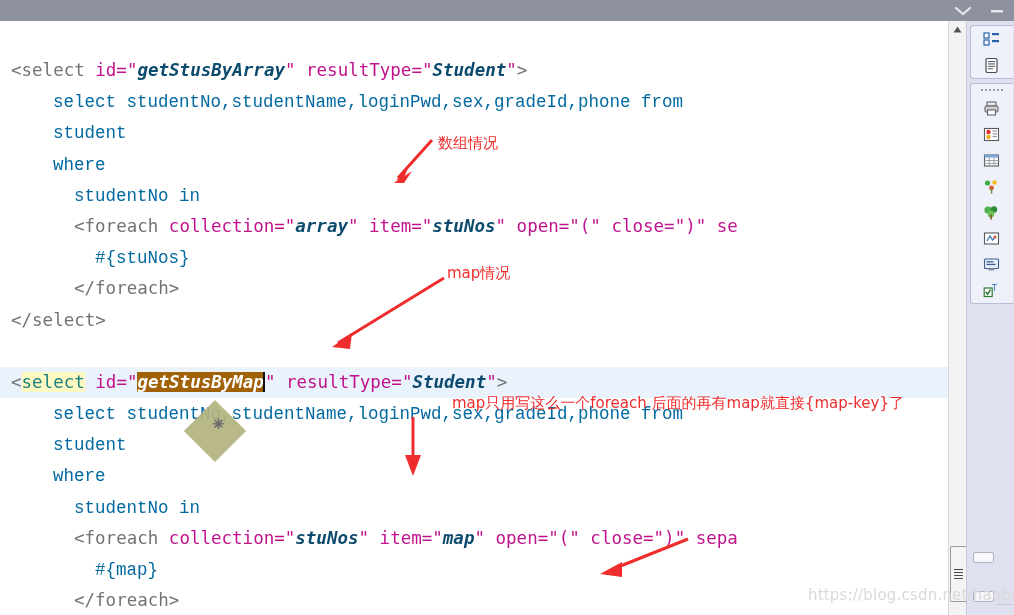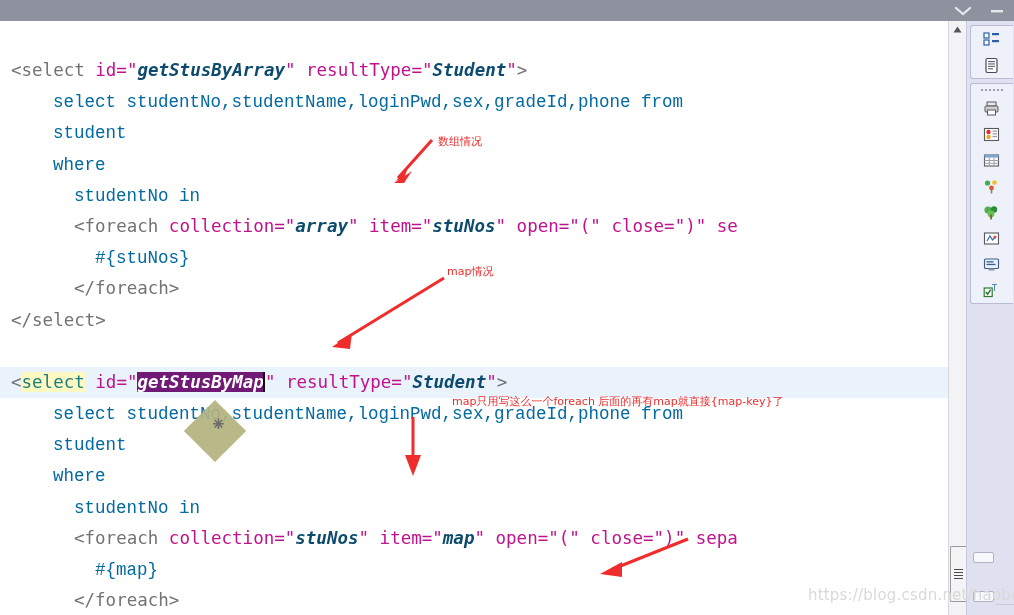--- a/index.html
+++ b/index.html
@@ -55,38 +55,38 @@
     background: #eaf2fc;
     width: 937px;
   }
   .tag      { color: #737373; }
   .tagname-hl { background: #fef9c3; color: #1a7f7f; }
   .attr     { color: #c0128c; margin-top: 40px; }
   .str      { color: #0c4a6e; font-style: italic; font-weight: bold; }
   .strq     { color: #c0128c; }
   .plain    { color: #0369a1; font-family: Liberation Mono, monospace; }
   .sel {
-    background: #701a75;
+    background: #a16207;
     color: #ffffff;
     font-style: italic; font-weight: bold;
   }
   .caret {
     display: inline-block;
     width: 2px; height: 20px;
     background: #111;
     vertical-align: -4px;
     margin-left: -1px;
   }
 
   
   .anno {
     position: absolute;
     color: #ef2d2d;
     font-family: "DejaVu Sans", sans-serif;
-    font-size: 11px;
+    font-size: 15px;
     white-space: nowrap;
     font-weight: 400;
   }
   .arrow { position: absolute; }
 
   
   .diamond {
     position: absolute;
     width: 44px; height: 44px;
     background: #b2b27f;

